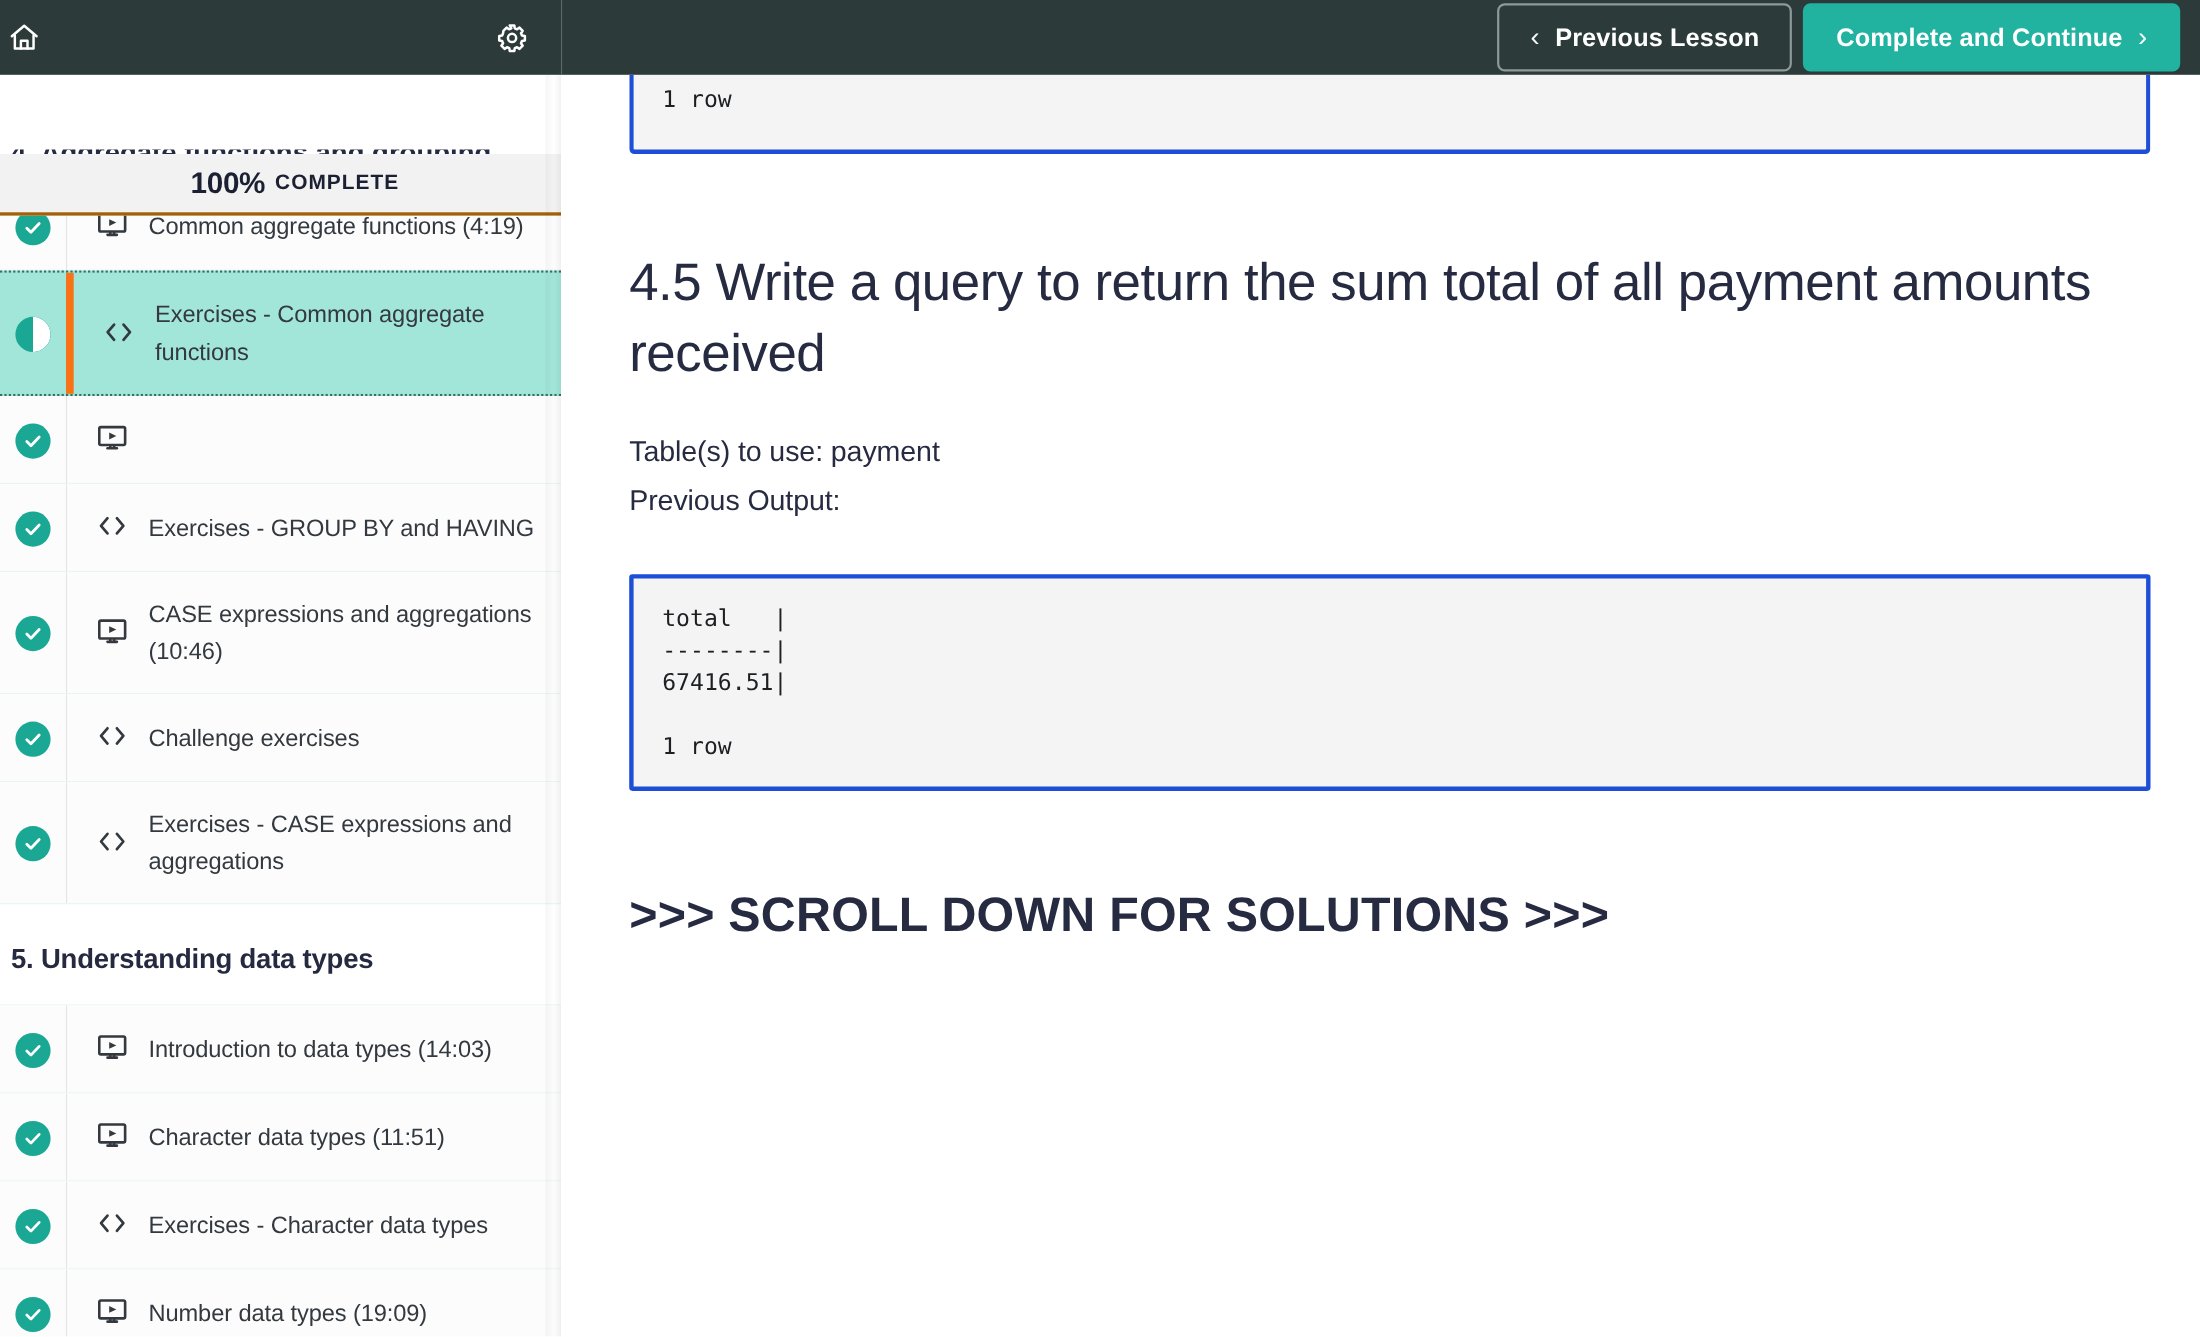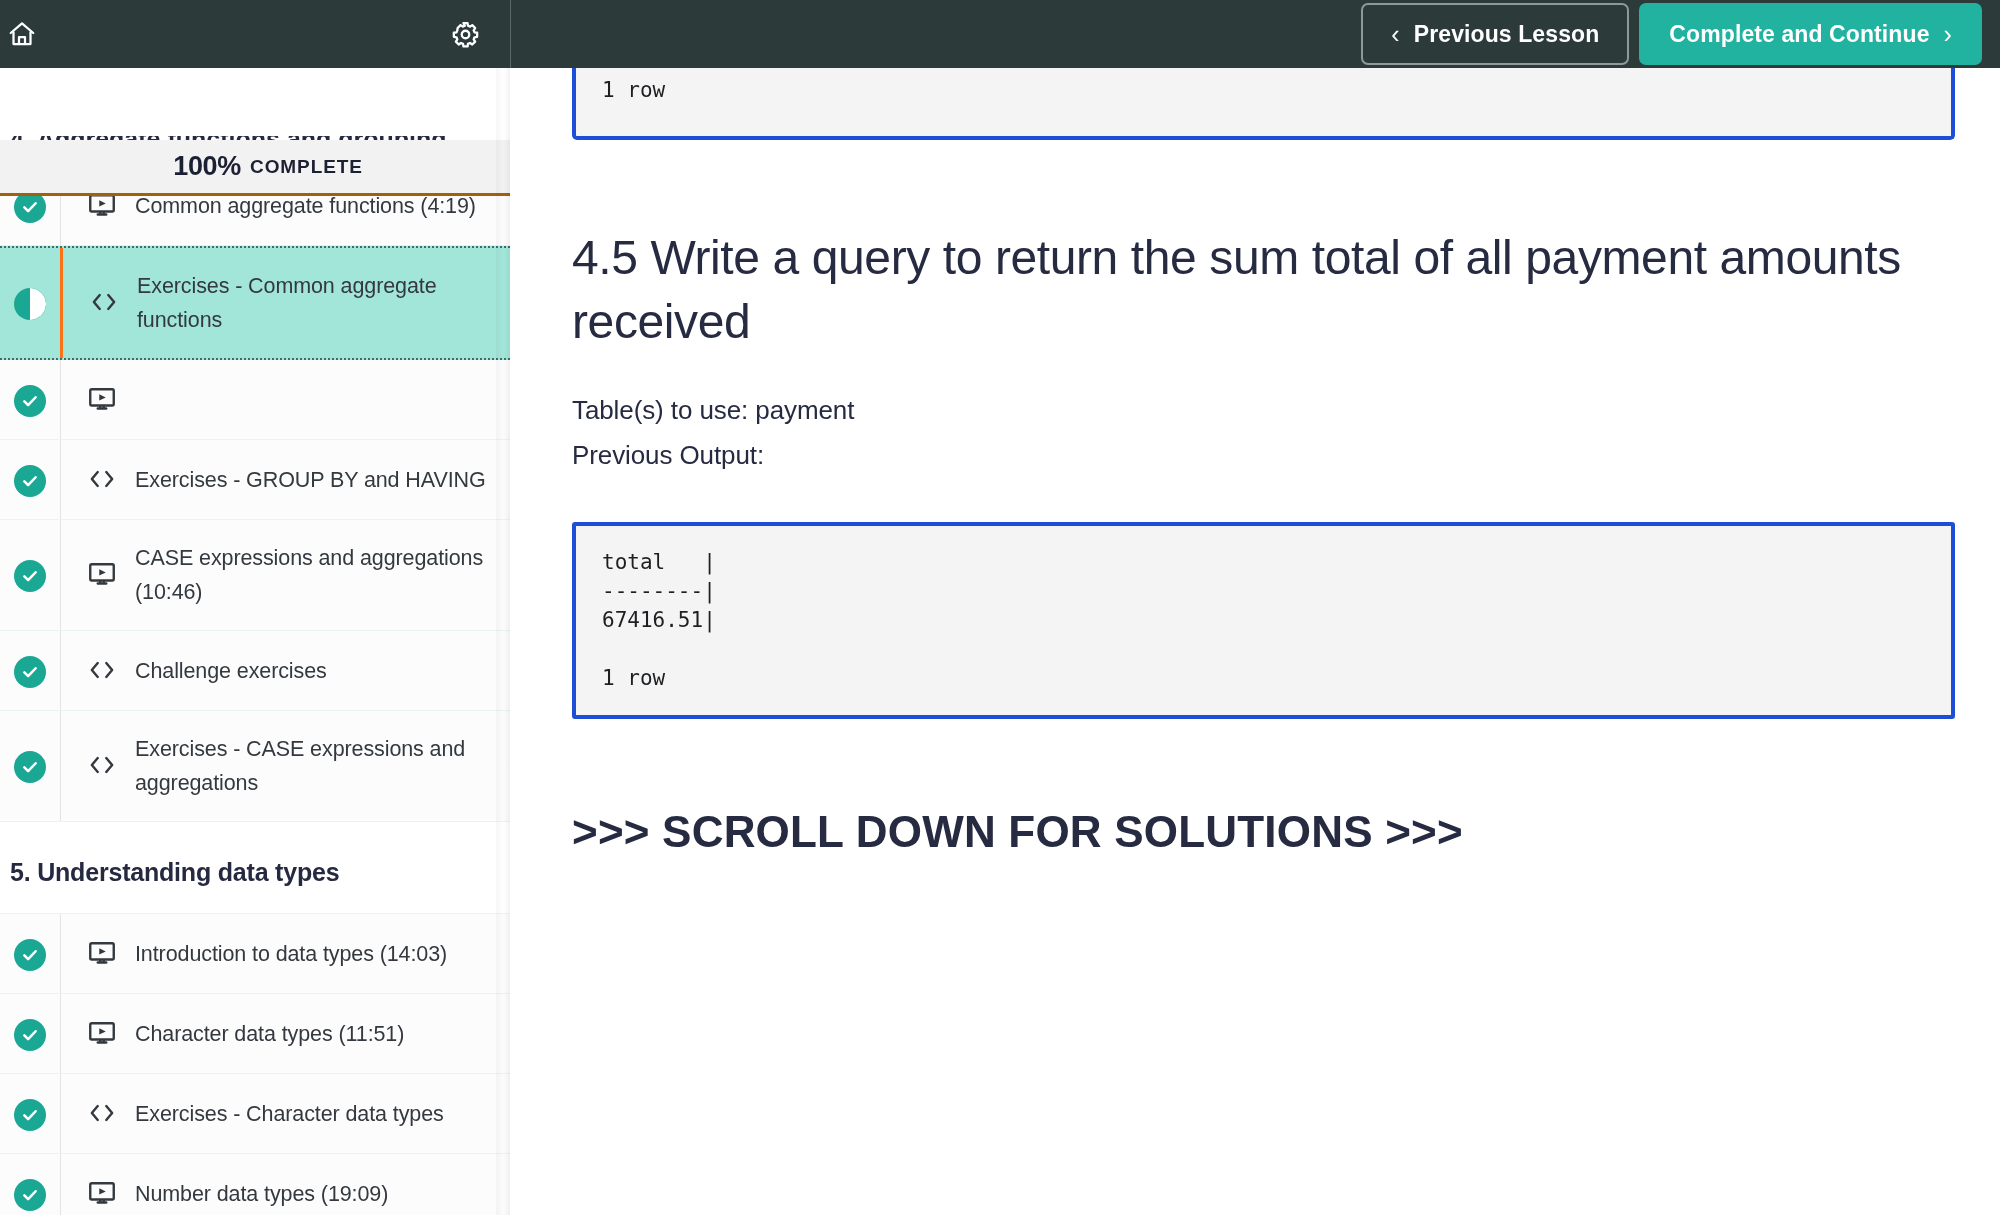--- a/index.html
+++ b/index.html
@@ -123,21 +123,21 @@
   .lesson-title {
     font-size: 21.5px; color: #33393f; line-height: 34px;
     letter-spacing: -.1px;
   }
 
   .lesson.active {
     background: #a2e5d9;
     border: 2px dotted #3a6f67;
     border-left: none; border-right: none;
   }
-  .lesson.active .lesson-body { border-left: 3px solid #f97316; background: #a2e5d9; }
+  .lesson.active .lesson-body { border-left: 7px solid #f97316; background: #a2e5d9; }
   .lesson.active .lesson-status { background: #a2e5d9; }
 
   .section-head {
     background: #ffffff;
     border-bottom: 1px solid #e9f5f3;
     padding: 36px 10px 26px 10px;
     font-size: 25px; font-weight: bold; color: #252a41;
     letter-spacing: -.2px;
   }
 

